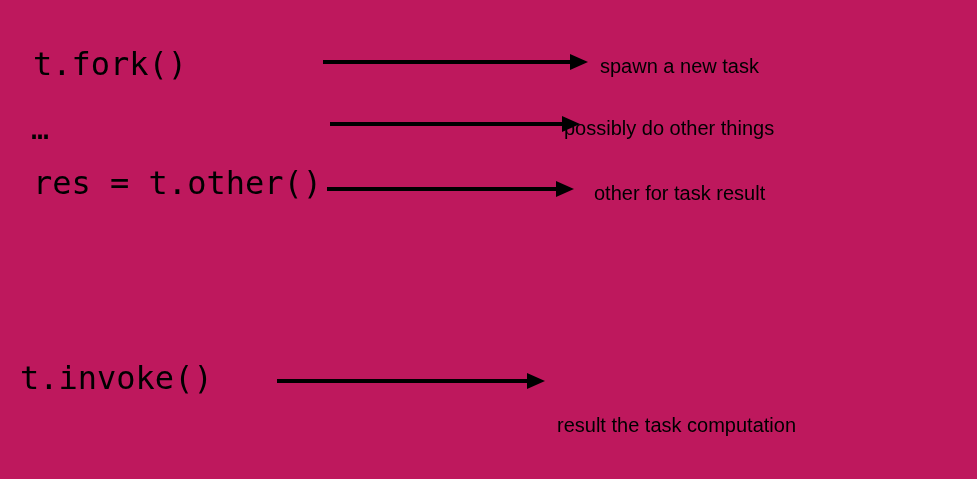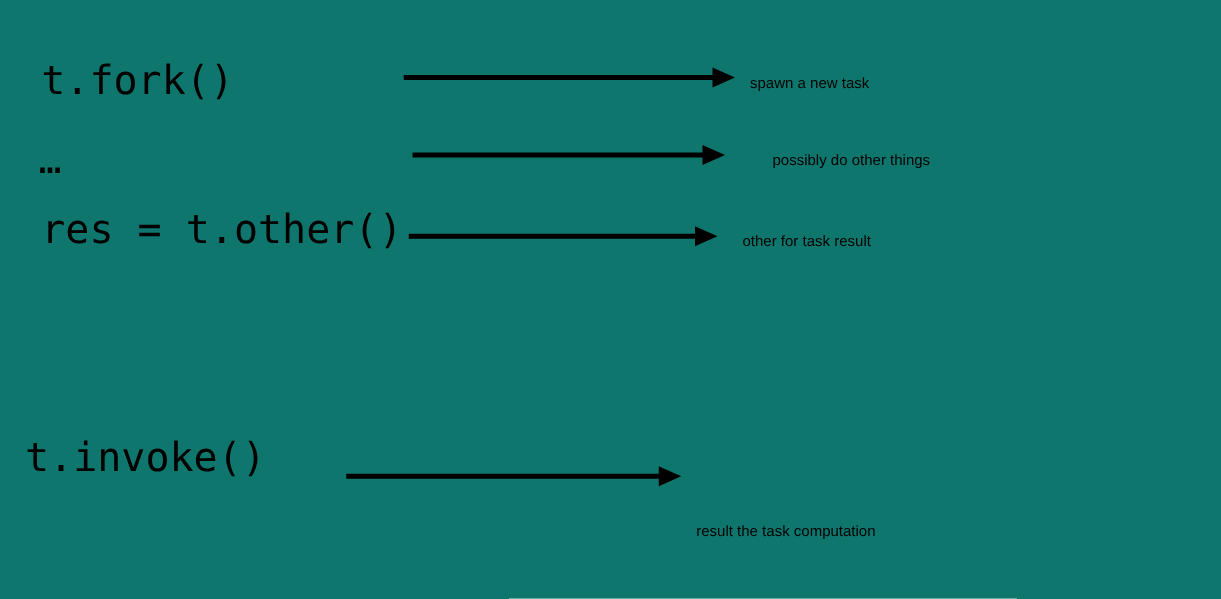--- a/index.html
+++ b/index.html
@@ -9,21 +9,21 @@
     background: #ffffff;
   }
   body {
     font-family: "Liberation Sans", sans-serif;
   }
 
   #slide {
     position: relative;
     width: 977px;
     height: 479px;
-    background: #0f766e;
+    background: #be185d;
     overflow: hidden;
   }
 
   
   .code {
     position: absolute;
     font-family: "DejaVu Sans Mono", "Liberation Mono", monospace;
     font-size: 32px;
     line-height: 1;
     color: #000000;
@@ -31,21 +31,21 @@
     letter-spacing: 0px;
   }
   .code.ellipsis {
     font-size: 30px;
   }
 
   
   .label {
     position: absolute;
     font-family: "Liberation Sans", sans-serif;
-    font-size: 12px;
+    font-size: 20px;
     line-height: 28px;
     color: #000000;
     white-space: pre;
   }
 
   
   .arrow {
     position: absolute;
     display: block;
     overflow: visible;
@@ -83,28 +83,28 @@
       <polygon class="head" points="232,2 250,10 232,18"></polygon>
     </svg>
 
     <svg class="arrow" style="left:327px; top:179px;" width="248" height="20" viewBox="0 0 248 20">
       <line class="shaft" x1="0" y1="10" x2="232" y2="10"></line>
       <polygon class="head" points="229,2 247,10 229,18"></polygon>
     </svg>
 
     <div class="label" style="left:600px; top:52px;">spawn a new task</div>
 
-    <div class="label" style="left:618px; top:114px;">possibly do other things</div>
+    <div class="label" style="left:564px; top:114px;">possibly do other things</div>
 
     <div class="label" style="left:594px; top:179px;">other for task result</div>
   </div>
 
   <div>
 
-    <div class="code" style="left:20px; top:350px;text-align:center;">t.invoke()</div>
+    <div class="code" style="left:20px; top:362px;text-align:center;">t.invoke()</div>
 
     <svg class="arrow" style="left:277px; top:371px;" width="269" height="20" viewBox="0 0 269 20">
       <line class="shaft" x1="0" y1="10" x2="253" y2="10"></line>
       <polygon class="head" points="250,2 268,10 250,18"></polygon>
     </svg>
 
     <div class="label" style="left:557px; top:355px;">
       <div>result the task computation</div>
       
       

